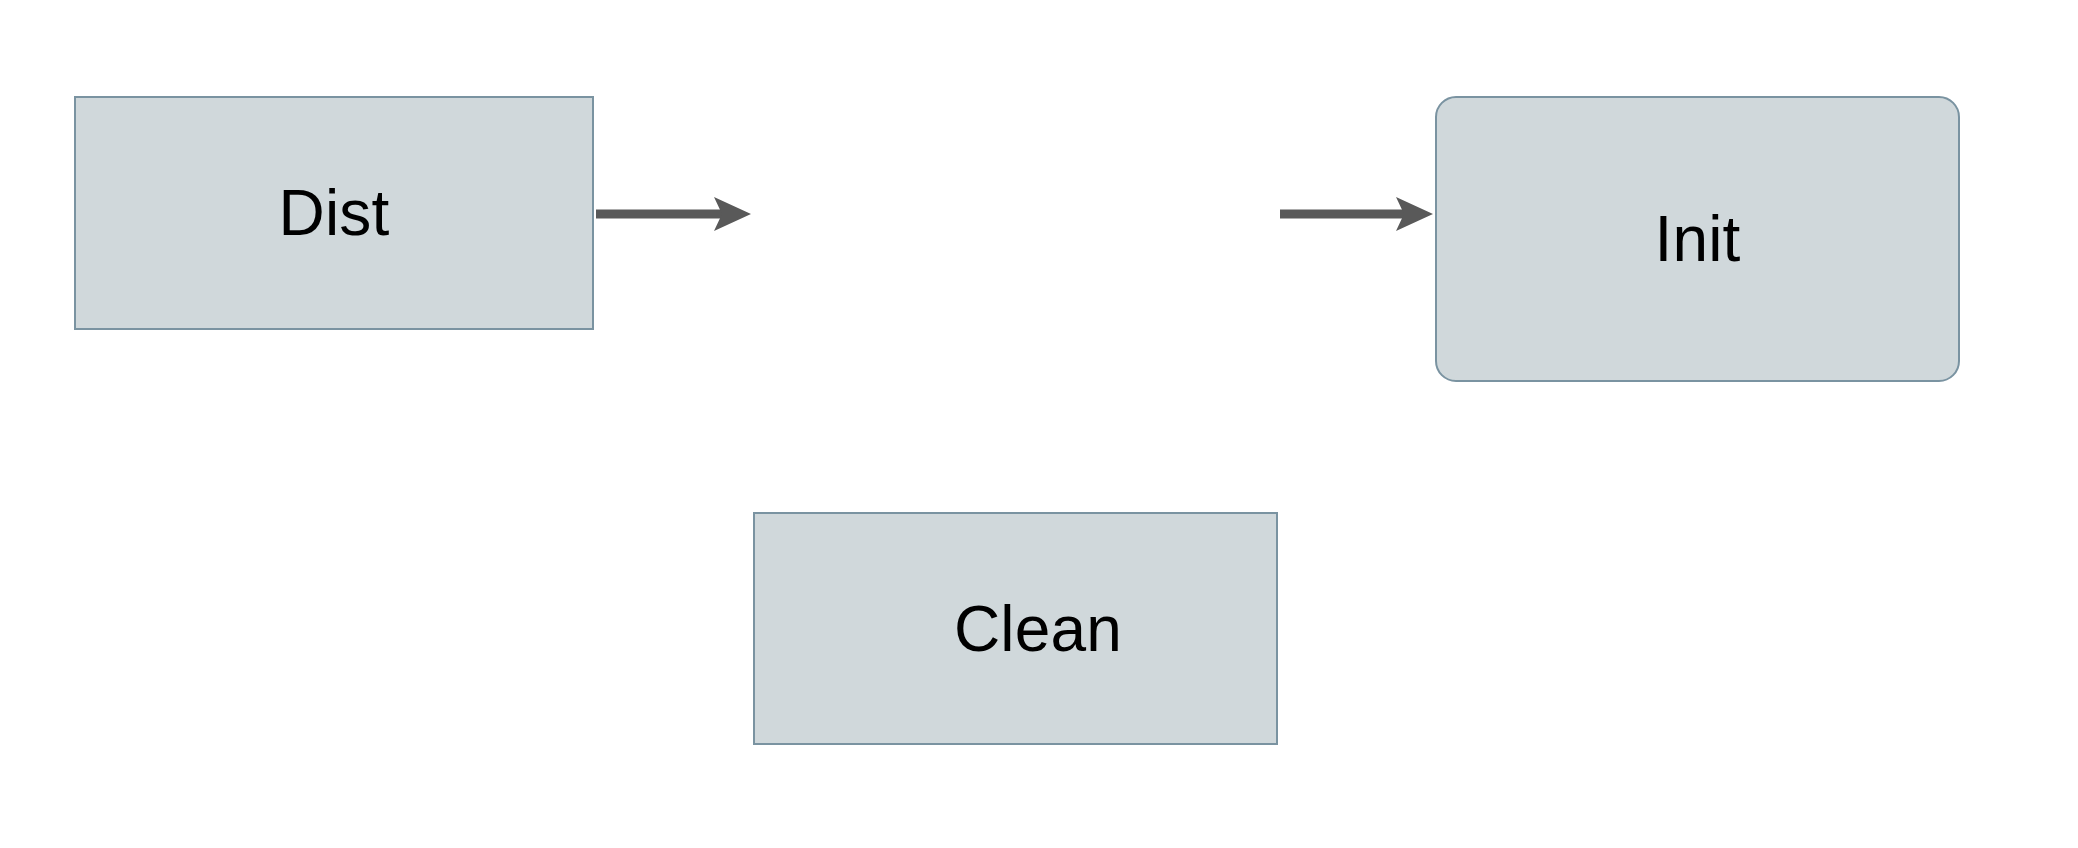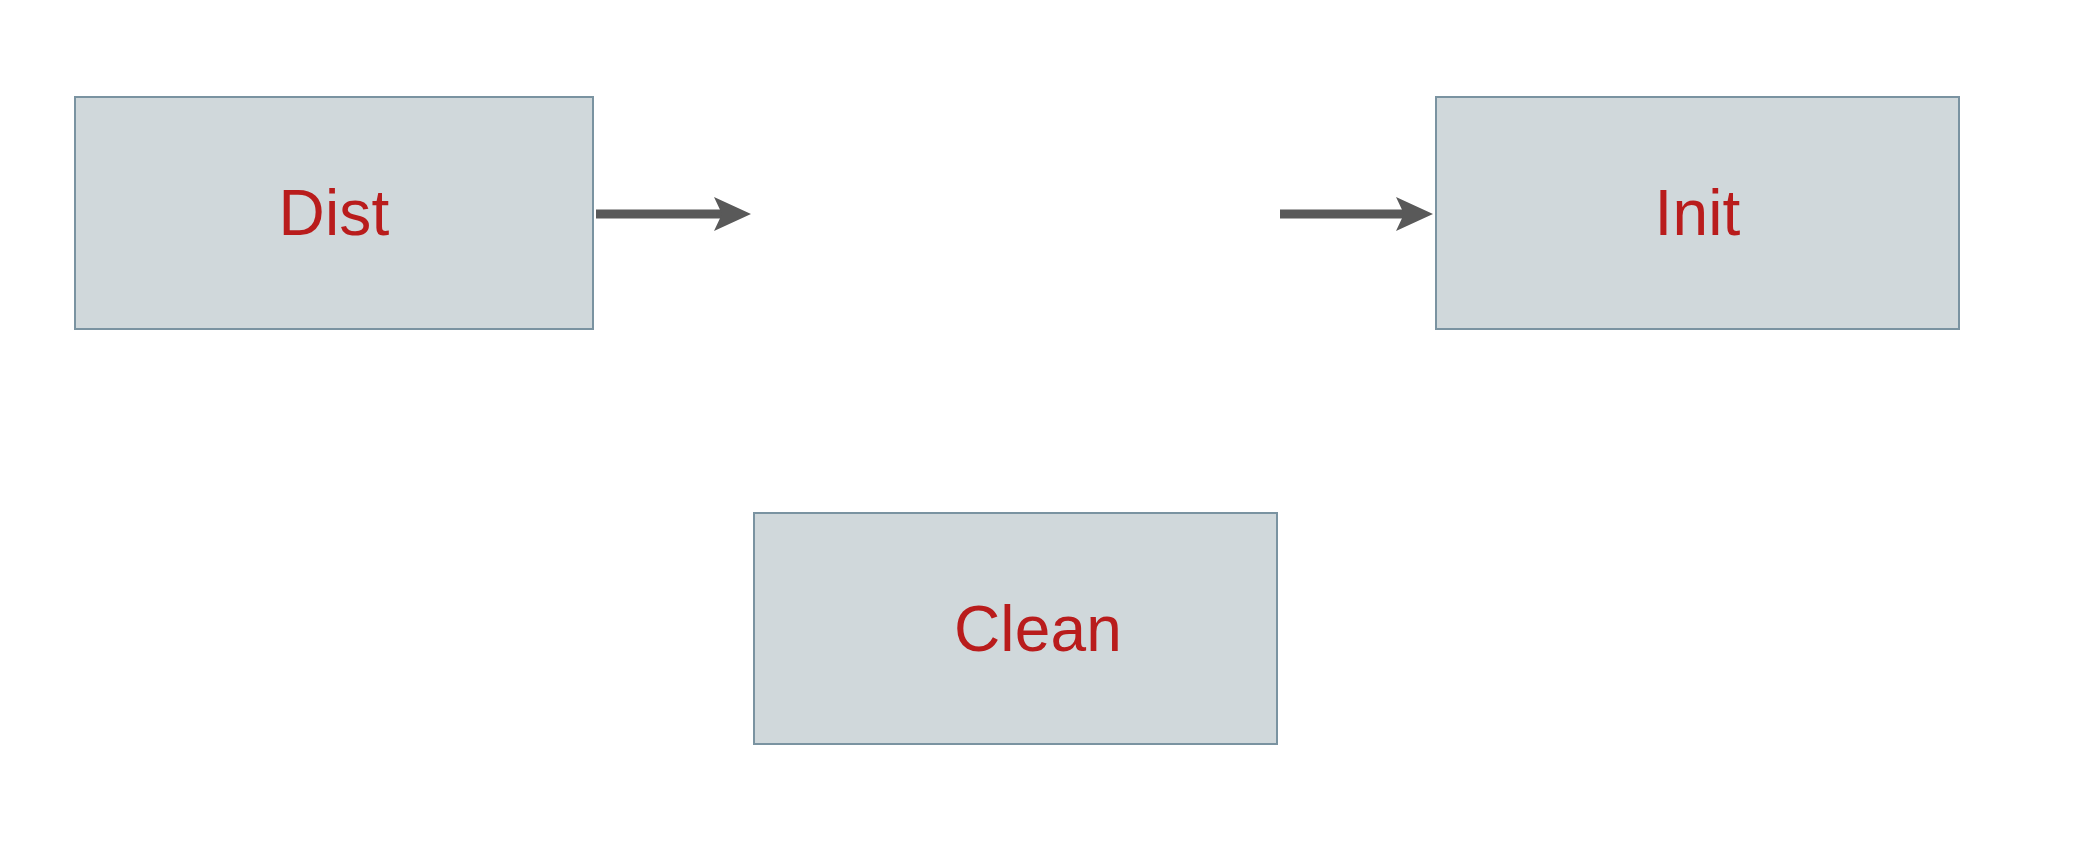--- a/index.html
+++ b/index.html
@@ -26,21 +26,21 @@
     display: flex;
     align-items: center;
     justify-content: center;
     user-select: none;
   }
   .node-label {
     font-family: "Liberation Sans", sans-serif;
     font-size: 64px;
     font-weight: 400;
     line-height: 1;
-    color: #b91c1c;
+    color: #000000;
     letter-spacing: 0.2px;
     white-space: nowrap;
   }
   .edge-layer {
     position: absolute;
     left: 0;
     top: 0;
     width: 2078px;
     height: 848px;
     pointer-events: none;
@@ -70,21 +70,21 @@
       <line class="edge-path" x1="1280" y1="214" x2="1408" y2="214"></line>
       <path class="edge-head" d="M 1433 214 L 1396 231 L 1404 214 L 1396 197 Z"></path>
     </g>
   </svg>
 
   <div class="node" style="left:74px; top:96px; width:520px; height:234px;">
     <span class="node-label">Dist</span>
   </div>
 
 
-  <div class="node" style="left:1435px; top:96px; width:525px; height:234px;">
+  <div class="node" style="left:1435px; top:96px; width:525px; height:286px;border-radius:21px;">
     <span class="node-label">Init</span>
   </div>
 
   <div class="node" style="left:753px; top:512px; width:525px; height:233px;padding-left:45px;">
     <span class="node-label">Clean</span>
   </div>
 
 </div>
 
 </body></html>

